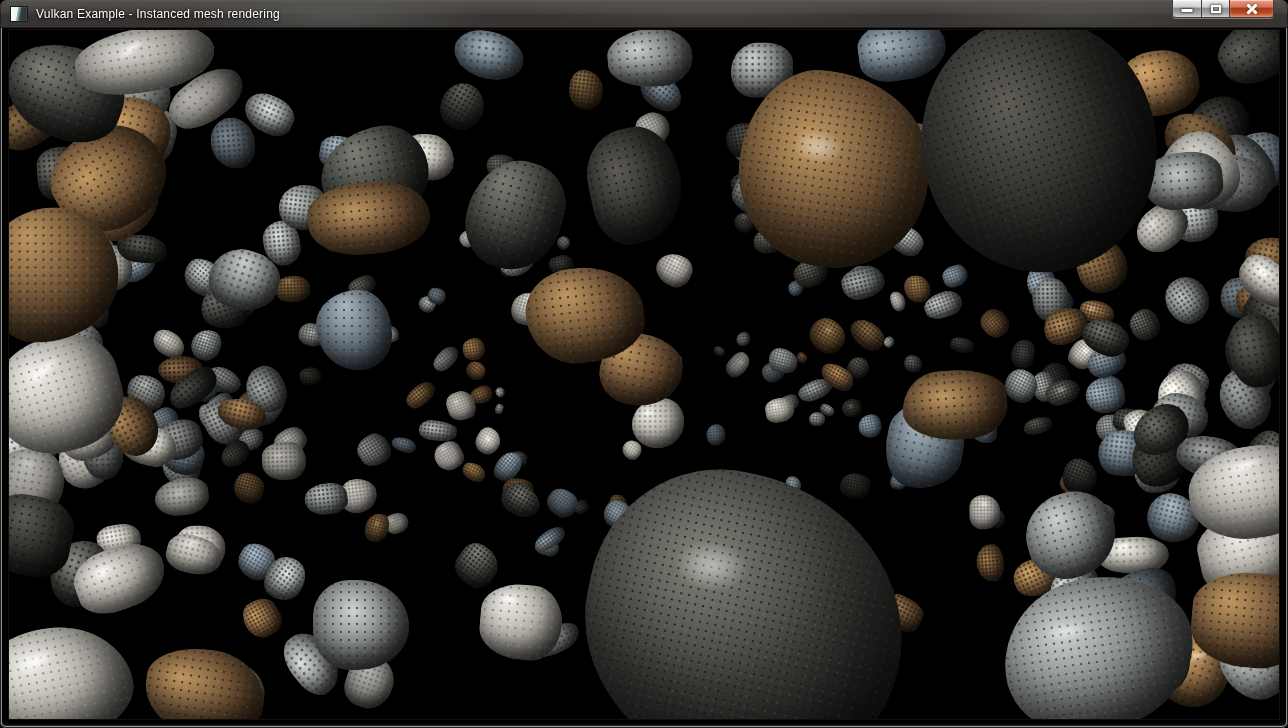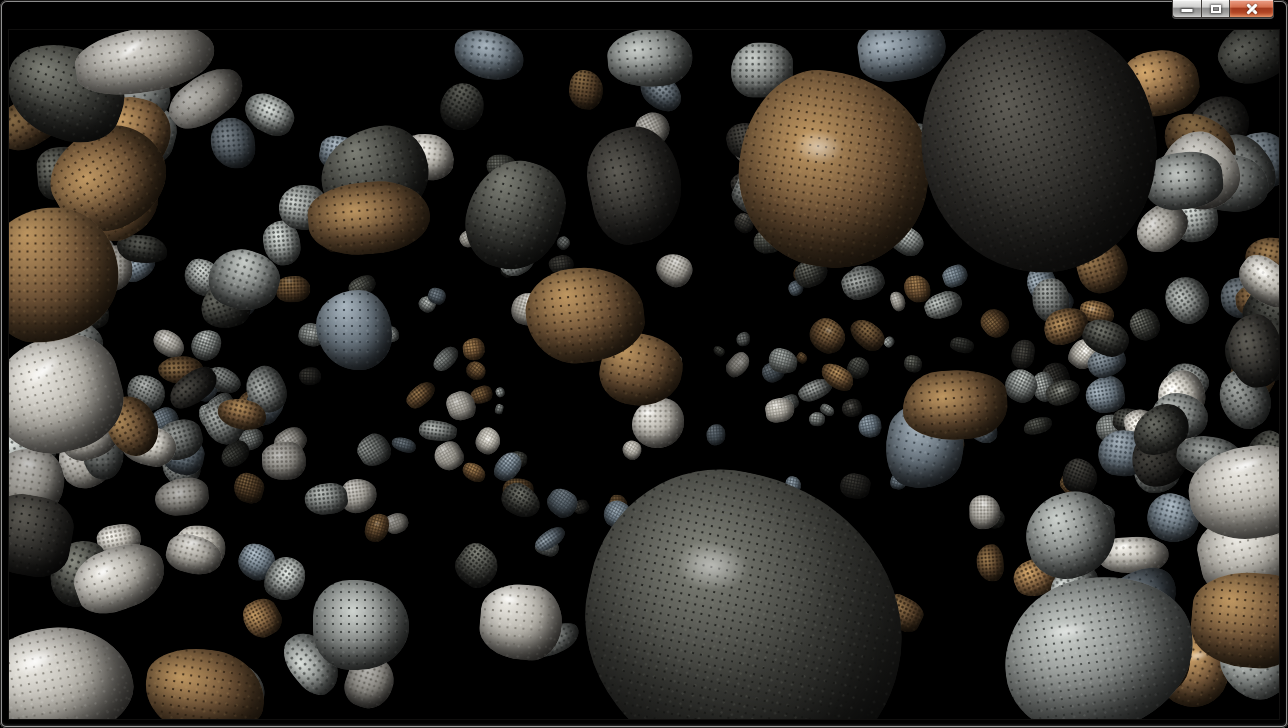--- a/index.html
+++ b/index.html
@@ -50,20 +50,24 @@
     box-shadow:0 0 0 1px rgba(18,17,16,.9);}
   .rock{position:absolute;}
   .glint{position:absolute;border-radius:50%;pointer-events:none;
     background:radial-gradient(ellipse, rgba(255,255,255,.95) 0%, rgba(255,255,255,0) 70%);
     filter:blur(1px);}
 </style>
 </head>
 <body>
 
 <div class="window">
+  <div class="titlebar">
+    <span class="app-icon"></span>
+    <span class="wtitle">Vulkan Example - Instanced mesh rendering</span>
+  </div>
   <div class="caption-buttons">
     <div class="cbtn min" title="Minimize">
       <span class="g-min"></span>
     </div>
     <div class="cbtn max" title="Maximize">
       <span class="g-max"></span>
     </div>
     <div class="cbtn close" title="Close">
       <span class="g-close"></span>
     </div>

